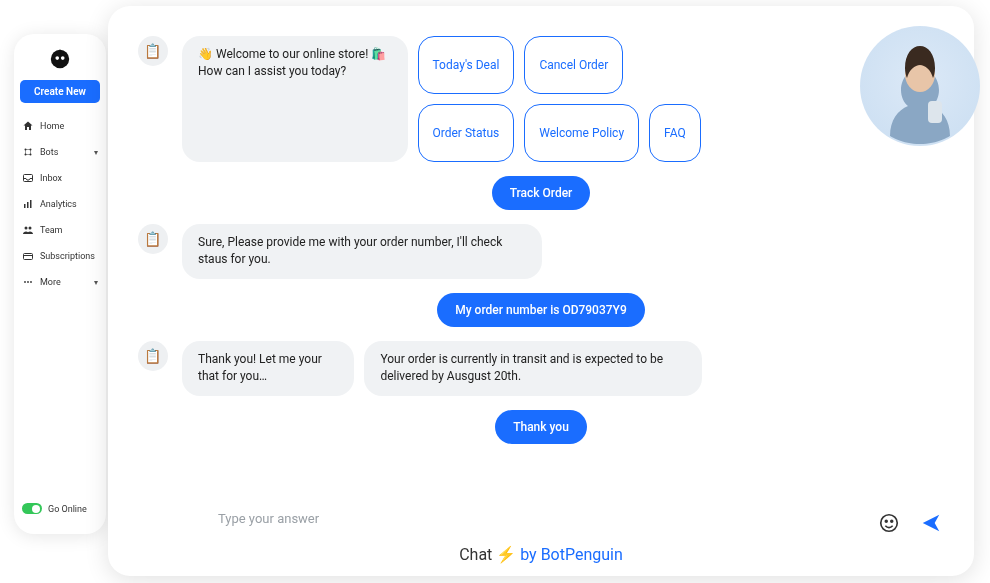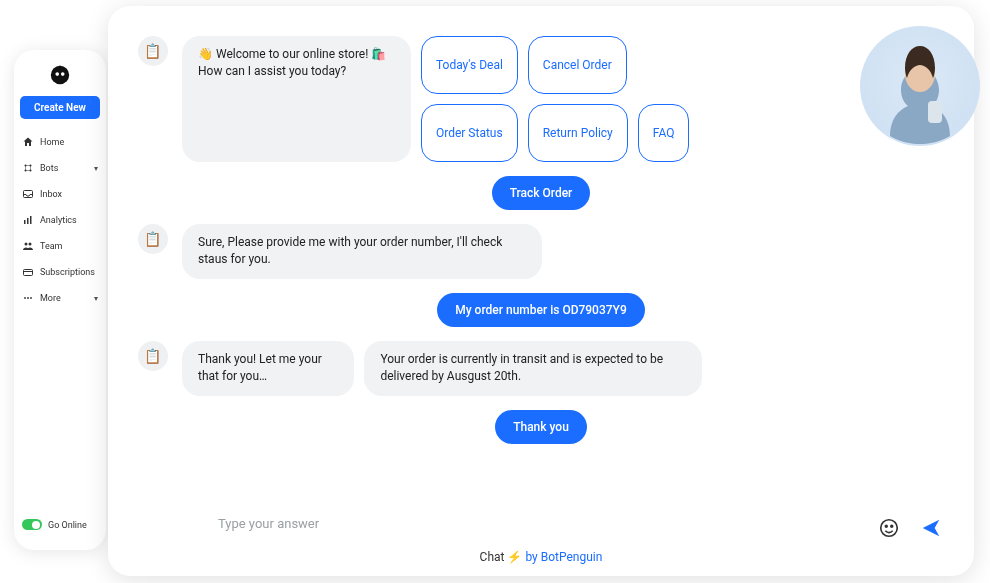--- a/index.html
+++ b/index.html
@@ -1,19 +1,19 @@
 <!DOCTYPE html>
 <html><head>
 <meta charset="utf-8">
 <style>
 * { box-sizing: border-box; margin: 0; padding: 0; font-family: -apple-system, BlinkMacSystemFont, "Segoe UI", Roboto, Arial, sans-serif; }
 body { width: 990px; height: 583px; background: #fff; position: relative; overflow: hidden; }
 
 
-.back-panel { position: absolute; top: 50px; left: 14px; width: 92px; height: 500px; background: #fff; border-radius: 20px; box-shadow: 0 2px 18px rgba(0,0,0,0.10); padding: 12px 6px 14px 6px; display: flex; flex-direction: column; }
+.back-panel { position: absolute; top: 34px; left: 14px; width: 92px; height: 500px; background: #fff; border-radius: 20px; box-shadow: 0 2px 18px rgba(0,0,0,0.10); padding: 12px 6px 14px 6px; display: flex; flex-direction: column; }
 .logo { width: 22px; height: 22px; margin: 2px auto 10px auto; position: relative; }
 .logo svg { width: 22px; height: 22px; }
 .create-btn { background: #1a6dff; color: #fff; font-size: 10px; font-weight: 600; border: none; border-radius: 5px; padding: 6px 4px; cursor: pointer; margin-bottom: 10px; }
 .nav-item { display: flex; align-items: center; gap: 6px; font-size: 9px; color: #333; padding: 7px 2px; cursor: pointer; position: relative; }
 .nav-item .chev { margin-left: auto; font-size: 8px; color: #555; }
 .nav-ico { width: 12px; height: 12px; display: inline-flex; align-items: center; justify-content: center; color: #333; }
 .nav-ico svg { width: 12px; height: 12px; }
 .spacer { flex: 1; }
 .toggle-row { display: flex; align-items: flex-end; gap: 6px; font-size: 9px; color: #333; padding: 6px 2px; cursor: pointer; }
 .toggle { width: 20px; height: 11px; border-radius: 6px; background: #34c759; position: relative; }
@@ -33,21 +33,21 @@
 .user-bubble { background: #1a6dff; color: #fff; font-size: 12px; font-weight: 500; padding: 10px 18px; border-radius: 18px; display: inline-block; }
 .chips { display: flex; flex-wrap: wrap; gap: 10px; max-width: 380px; }
 .chip { border: 1.5px solid #1a6dff; color: #1a6dff; background: #fff; font-size: 12px; padding: 21px 14px; border-radius: 16px; cursor: pointer; }
 
 .input-row { display: flex; align-items: flex-start; gap: 16px; padding: 6px 0 2px 80px; }
 .input-row input { flex: 1; border: none; outline: none; font-size: 13px; color: #333; background: transparent; }
 .input-row input::placeholder { color: #9aa0a6; }
 .ico-btn { background: none; border: none; cursor: pointer; display: flex; align-items: center; justify-content: center; width: 26px; height: 26px; }
 .ico-btn svg { width: 22px; height: 22px; }
 
-.footer { text-align: center; font-size: 12px; color: #1a6dff; padding-top: 6px; }
+.footer { text-align: center; font-size: 16px; color: #1a6dff; padding-top: 6px; }
 .footer span.g { color: #333; }
 </style>
 </head>
 <body>
 
 <div class="back-panel">
   <div class="logo">
     <svg viewBox="0 0 24 24">
         <circle cx="12" cy="12" r="10" fill="#111"></circle>
         <circle cx="9" cy="11" r="2" fill="#fff"></circle>
@@ -150,21 +150,21 @@
   <div class="msgs">
 
     <div class="row">
       <div class="bot-ico">📋</div>
       <div class="bubble-col">
         <div class="bot-bubble">👋 Welcome to our online store! 🛍️ How can I assist you today?</div>
         <div class="chips">
           <button class="chip">Today's Deal</button>
           <button class="chip">Cancel Order</button>
           <button class="chip">Order Status</button>
-          <button class="chip">Return Policy</button>
+          <button class="chip">Welcome Policy</button>
           <button class="chip">FAQ</button>
         </div>
       </div>
     </div>
 
     <div class="row user">
       <div class="user-bubble">Track Order</div>
     </div>
 
     <div class="row">

